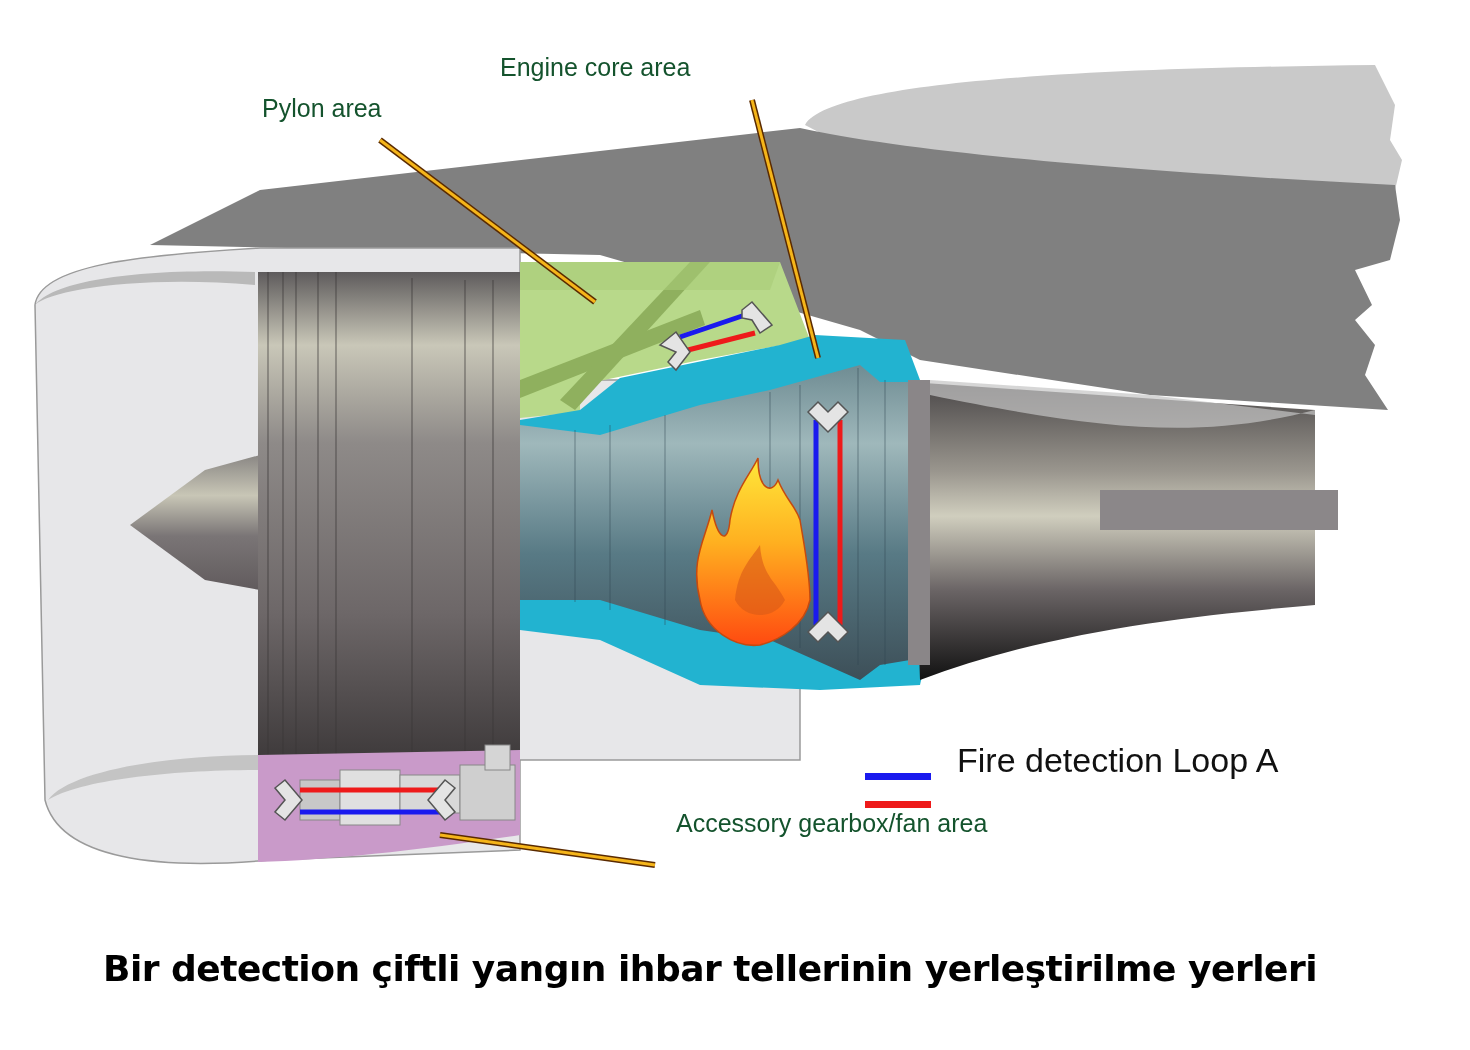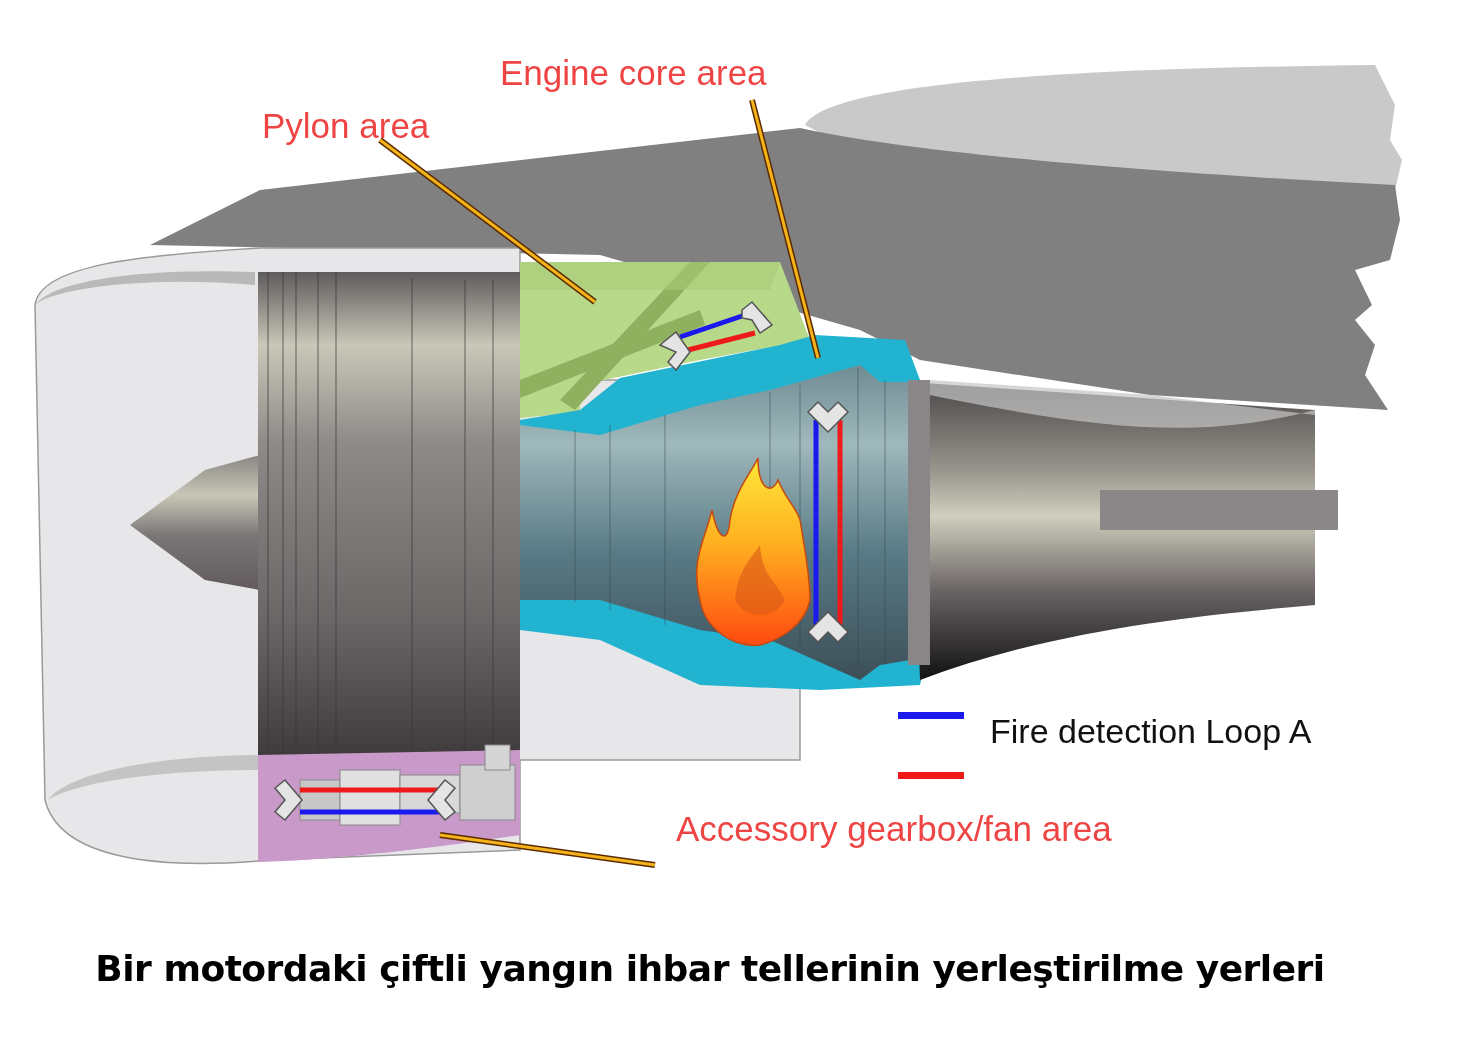--- a/index.html
+++ b/index.html
@@ -1,22 +1,22 @@
 <!DOCTYPE html>
 <html><head>
 <meta charset="utf-8">
 <style>
   html, body { margin:0; padding:0; background:#ffffff; }
   body { width:1470px; height:1050px; position:relative; overflow:hidden; font-family:"Liberation Sans", sans-serif; }
   #diagram { position:absolute; left:0; top:0; width:1470px; height:1050px; }
-  .label { position:absolute; color:#ef4444; font-family:"Liberation Sans", sans-serif; font-size:35px; white-space:nowrap; line-height:1; }
+  .label { position:absolute; color:#14532d; font-family:"Liberation Sans", sans-serif; font-size:25px; white-space:nowrap; line-height:1; }
   #lbl-engine-core { left:500px; top:55px; }
-  #lbl-pylon { left:262px; top:108px; }
+  #lbl-pylon { left:262px; top:96px; }
   #lbl-accessory { left:676px; top:811px; }
-  .legend-row { position:absolute; left:898px; display:flex; align-items:flex-start; }
+  .legend-row { position:absolute; left:865px; display:flex; align-items:flex-end;margin-top:29px; }
   .legend-swatch { width:66px; height:7px; margin-right:26px; }
   .legend-text { font-size:34px; color:#111; font-family:"Liberation Sans", sans-serif; }
   #legend-a { top:712px; }
   #legend-b { top:772px; }
   #caption { position:absolute; left:0; width:1420px; top:948px; text-align:center; font-family:"DejaVu Sans", sans-serif; font-weight:bold; font-size:36px; color:#000; letter-spacing:-0.5px; }
 </style>
 </head>
 <body>
 
 <svg id="diagram" viewBox="0 0 1470 1050">
@@ -154,13 +154,13 @@
 <div class="label" id="lbl-accessory">Accessory gearbox/fan area</div>
 
 <div class="legend-row" id="legend-a">
   <div class="legend-swatch" style="background:#1a1aee"></div>
   <span class="legend-text">Fire detection Loop A</span>
 </div>
 <div class="legend-row" id="legend-b">
   <div class="legend-swatch" style="background:#ee1a1a"></div>
 </div>
 
-<div id="caption">Bir motordaki çiftli yangın ihbar tellerinin yerleştirilme yerleri</div>
+<div id="caption">Bir detection çiftli yangın ihbar tellerinin yerleştirilme yerleri</div>
 
 </body></html>

